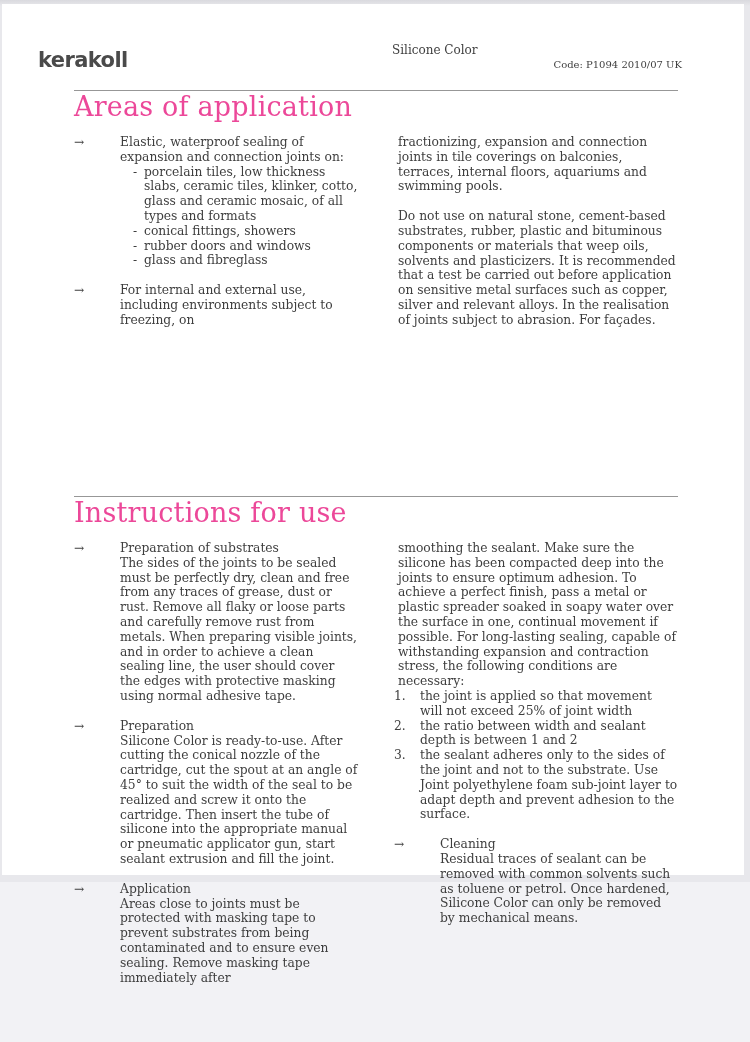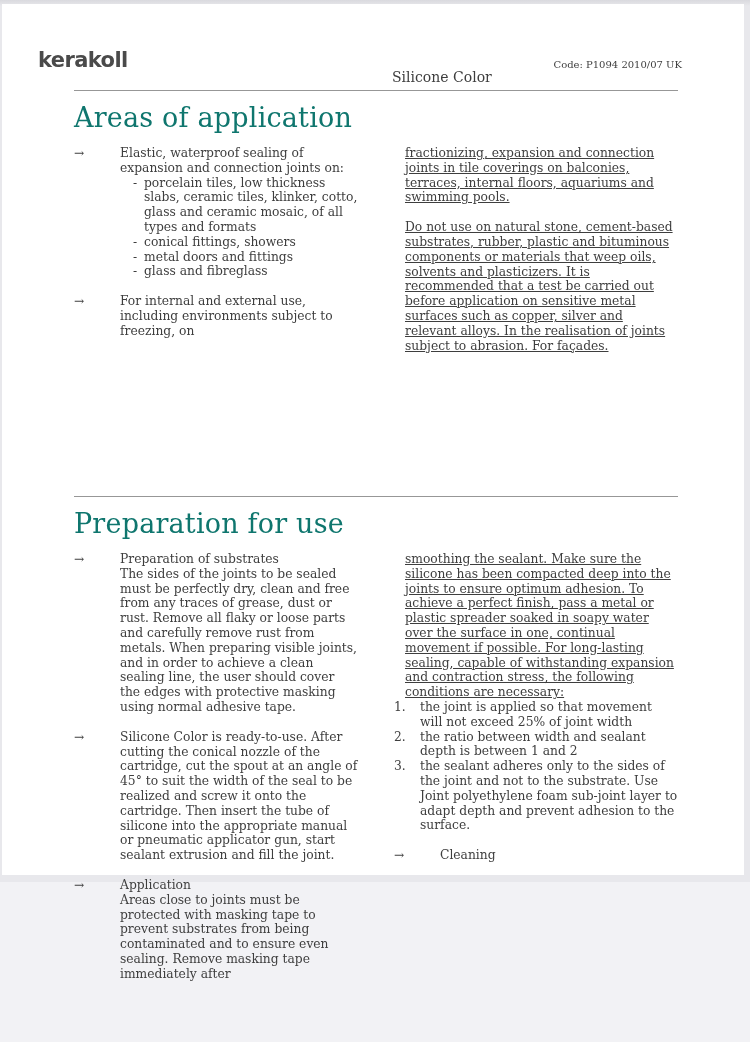--- a/index.html
+++ b/index.html
@@ -23,58 +23,58 @@
     color:#3e3e3e;
   }
   
   .logo{
     position:absolute;left:36px;top:44px;
     font-family:"DejaVu Sans", sans-serif;
     font-weight:bold;font-size:21px;letter-spacing:-0.6px;
     color:#4a4a4a;
   }
   .doc-title{
-    position:absolute;left:390px;top:65px;
-    font-size:14px;color:#3e3e3e;
+    position:absolute;left:390px;top:39px;
+    font-size:12px;color:#3e3e3e;
   }
   .doc-code{
     position:absolute;right:62px;top:55px;
     font-size:10px;color:#3e3e3e;
   }
   
   .sec{
     position:absolute;left:72px;width:604px;
   }
   .sec-areas{top:86px;}
   .sec-instructions{top:492px;}
   .rule{
     border:none;border-top:1px solid #979797;
     margin:0;height:0;
   }
   h1.sec-title{
-    margin:11px 0 0 0;
+    margin:0 0 0 0;
     font-size:27px;line-height:32px;
     font-weight:normal;
-    color:#0f766e;
+    color:#ec4899;
     letter-spacing:0.2px;
   }
   .cols{
     display:flex;
     gap:36px;
     margin-top:12px;
     font-size:12.3px;line-height:14.8px;
   }
   .col{width:284px;}
   .block{margin:0 0 15px 0;}
   .arrow-item{display:flex;}
   .marker{width:13px;flex:0 0 13px;}
   .content{flex:1;margin-left:33px;}
   .sub-item{display:flex;padding-left:13px;}
   .dash{width:11px;flex:0 0 11px;}
-  .para{margin:0 0 15px 11px;text-decoration:underline;}
+  .para{margin:0 0 15px 4px;}
   .num-item{display:flex;}
   .num{width:26px;flex:0 0 26px;}
   .num-text{flex:1;}
 </style>
 </head>
 <body>
 
 <div class="scan-frame">
   <div class="page">
 
@@ -95,21 +95,21 @@
                 <div class="sub-item">
                   <span class="dash">-</span>
                   <span class="num-text">porcelain tiles, low thickness slabs, ceramic tiles, klinker, cotto, glass and ceramic mosaic, of all types and formats</span>
                 </div>
                 <div class="sub-item">
                   <span class="dash">-</span>
                   <span class="num-text">conical fittings, showers</span>
                 </div>
                 <div class="sub-item">
                   <span class="dash">-</span>
-                  <span class="num-text">metal doors and fittings</span>
+                  <span class="num-text">rubber doors and windows</span>
                 </div>
                 <div class="sub-item">
                   <span class="dash">-</span>
                   <span class="num-text">glass and fibreglass</span>
                 </div>
               </div>
             </div>
           </div>
           <div class="block">
             <div class="arrow-item">
@@ -122,36 +122,37 @@
         </div>
         <div class="col">
           <p class="para">fractionizing, expansion and connection joints in tile coverings on balconies, terraces, internal floors, aquariums and swimming pools.</p>
           <p class="para">Do not use on natural stone, cement-based substrates, rubber, plastic and bituminous components or materials that weep oils, solvents and plasticizers. It is recommended that a test be carried out before application on sensitive metal surfaces such as copper, silver and relevant alloys. In the realisation of joints subject to abrasion. For façades.</p>
         </div>
       </div>
     </section>
 
     <section class="sec sec-instructions">
       <hr class="rule">
-      <h1 class="sec-title">Preparation for use</h1>
+      <h1 class="sec-title">Instructions for use</h1>
       <div class="cols">
         <div class="col">
           <div class="block">
             <div class="arrow-item">
               <span class="marker">→</span>
               <div class="content">
                 <div>Preparation of substrates</div>
                 <div>The sides of the joints to be sealed must be perfectly dry, clean and free from any traces of grease, dust or rust. Remove all flaky or loose parts and carefully remove rust from metals. When preparing visible joints, and in order to achieve a clean sealing line, the user should cover the edges with protective masking using normal adhesive tape.</div>
               </div>
             </div>
           </div>
           <div class="block">
             <div class="arrow-item">
               <span class="marker">→</span>
               <div class="content">
+                <div>Preparation</div>
                 <div>Silicone Color is ready-to-use. After cutting the conical nozzle of the cartridge, cut the spout at an angle of 45° to suit the width of the seal to be realized and screw it onto the cartridge. Then insert the tube of silicone into the appropriate manual or pneumatic applicator gun, start sealant extrusion and fill the joint.</div>
               </div>
             </div>
           </div>
           <div class="block">
             <div class="arrow-item">
               <span class="marker">→</span>
               <div class="content">
                 <div>Application</div>
                 <div>Areas close to joints must be protected with masking tape to prevent substrates from being contaminated and to ensure even sealing. Remove masking tape immediately after</div>
@@ -171,20 +172,21 @@
           </div>
           <div class="num-item">
             <span class="num">3.</span>
             <span class="num-text">the sealant adheres only to the sides of the joint and not to the substrate. Use Joint polyethylene foam sub-joint layer to adapt depth and prevent adhesion to the surface.</span>
           </div>
           <div class="block" style="margin-top:15px;">
             <div class="arrow-item">
               <span class="marker">→</span>
               <div class="content">
                 <div>Cleaning</div>
+                <div>Residual traces of sealant can be removed with common solvents such as toluene or petrol. Once hardened, Silicone Color can only be removed by mechanical means.</div>
               </div>
             </div>
           </div>
         </div>
       </div>
     </section>
 
   </div>
 </div>
 

